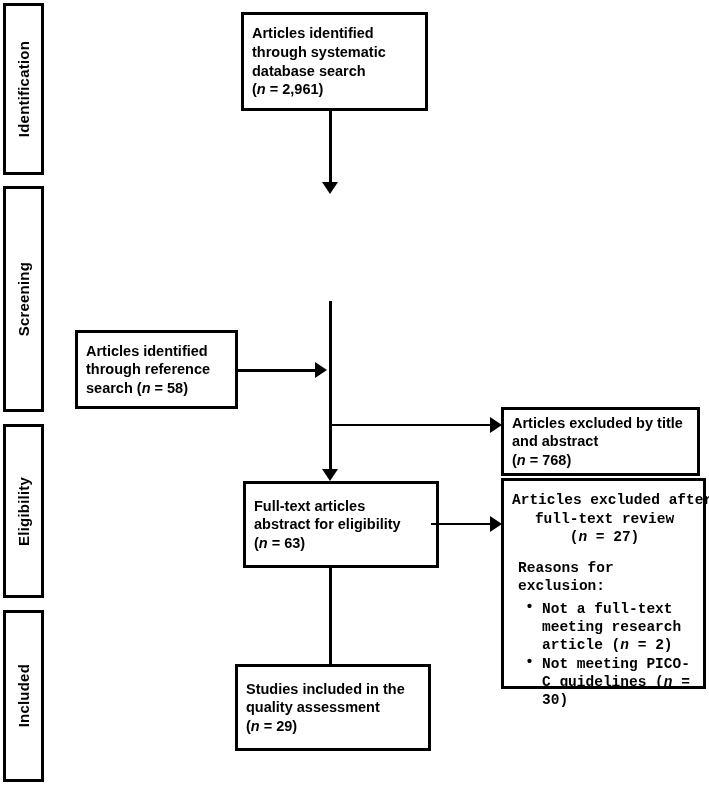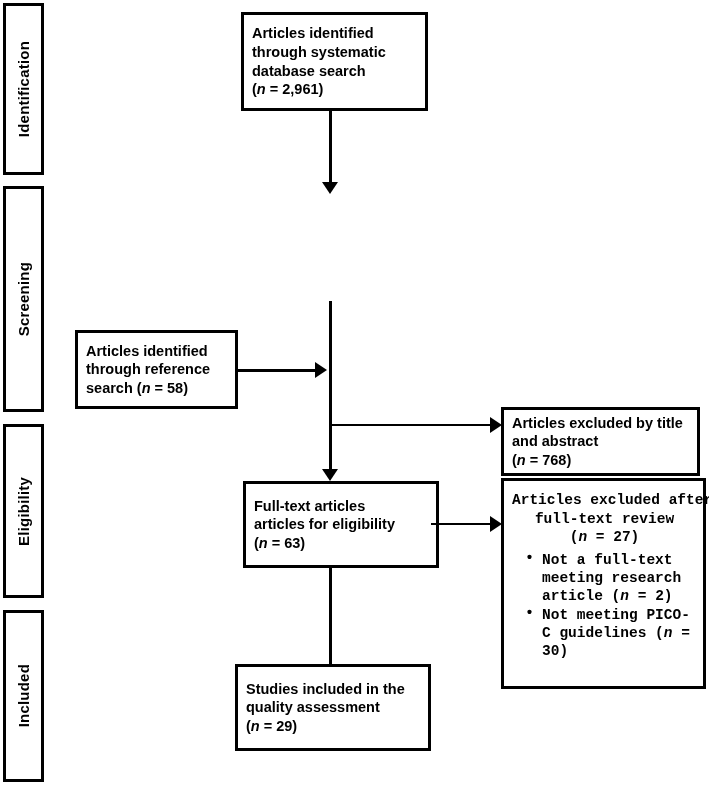--- a/index.html
+++ b/index.html
@@ -173,33 +173,34 @@
   <div class="arrow-right" style="left:490px; top:417px;"></div>
 
   <div class="node" style="left:501px; top:398px; width:199px; height:69px;margin-top:9px;">
     <span class="line">Articles excluded by title</span>
     <span class="line">and abstract</span>
     <span class="line"><span>(</span><span class="ital">n</span><span> = 768)</span></span>
   </div>
 
   <div class="node" style="left:243px; top:481px; width:196px; height:87px;">
     <span class="line">Full-text articles</span>
-    <span class="line">articles for eligibility</span>
+    <span class="line">abstract for eligibility</span>
     <span class="line"><span>(</span><span class="ital">n</span><span> = 63)</span></span>
   </div>
 
   <div class="hline thin" style="left:431px; top:523px; width:62px;"></div>
   <div class="arrow-right" style="left:490px; top:516px;"></div>
 
   <div class="node reasons" style="left:501px; top:478px; width:205px; height:211px;">
     <div class="reasons-head">
       <span class="line">Articles excluded after</span>
       <span class="line">full-text review</span>
       <span class="line"><span>(</span><span class="ital">n</span><span> = 27)</span></span>
     </div>
+    <div class="reasons-subhead">Reasons for exclusion:</div>
     <ul class="reason-list">
       <li><span>Not a full-text meeting research article (</span><span class="ital">n</span><span> = 2)</span></li>
       <li><span>Not meeting PICO-C guidelines (</span><span class="ital">n</span><span> = 30)</span></li>
     </ul>
   </div>
 
   <div class="vline" style="left:329px; top:568px; width:3px; height:121px;"></div>
   <div class="arrow-down" style="left:322px; top:688px;"></div>
 
   <div class="node" style="left:235px; top:664px; width:196px; height:87px;">

